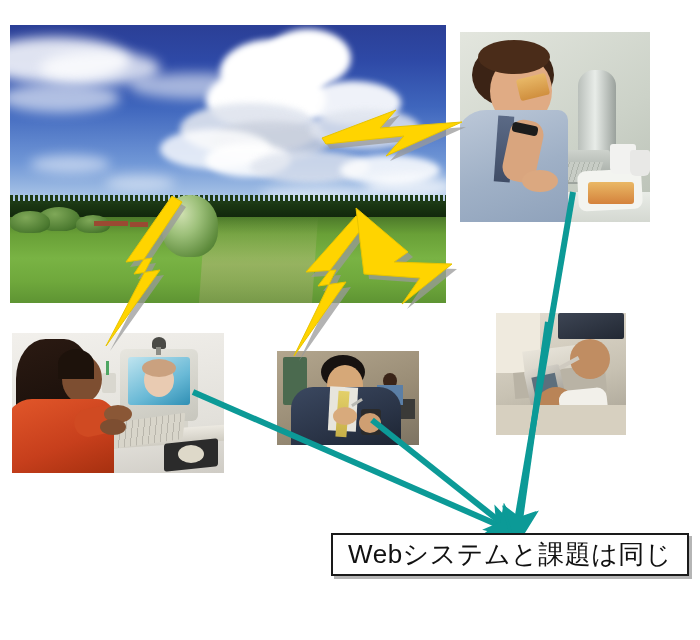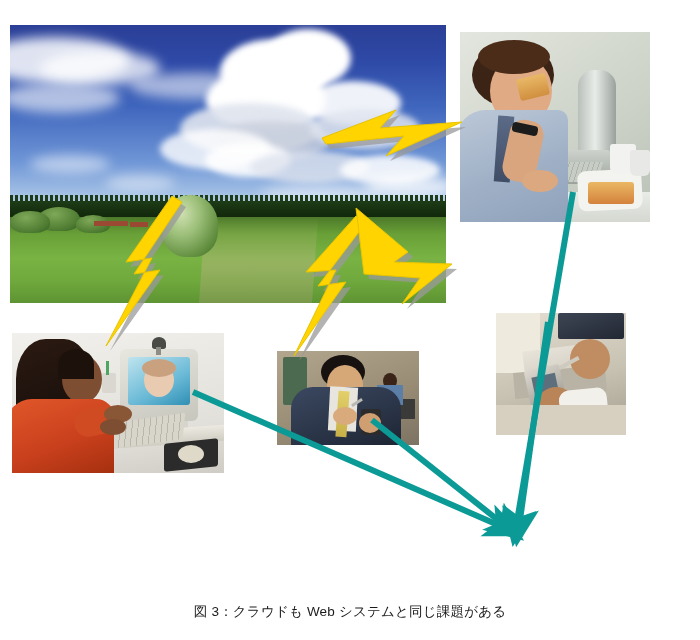--- a/index.html
+++ b/index.html
@@ -263,16 +263,18 @@
 
     <line x1="193" y1="392" x2="505" y2="528" stroke="#0C9A97" stroke-width="6" marker-end="url(#ah)"></line>
 
     <line x1="372" y1="420" x2="508" y2="528" stroke="#0C9A97" stroke-width="6" marker-end="url(#ah)"></line>
 
     <line x1="573" y1="192" x2="516" y2="527" stroke="#0C9A97" stroke-width="6" marker-end="url(#ah)"></line>
 
     <line x1="548" y1="322" x2="519" y2="527" stroke="#0C9A97" stroke-width="6" marker-end="url(#ah)"></line>
   </svg>
 
-
-  <div id="caption">図 3：クラウドも Web システムと同じ課題がある</div>
+  <div id="callout">
+    <span id="callout-text">Webシステムと課題は同じ</span>
+  </div>
+
 
 </div>
 
 </body></html>

